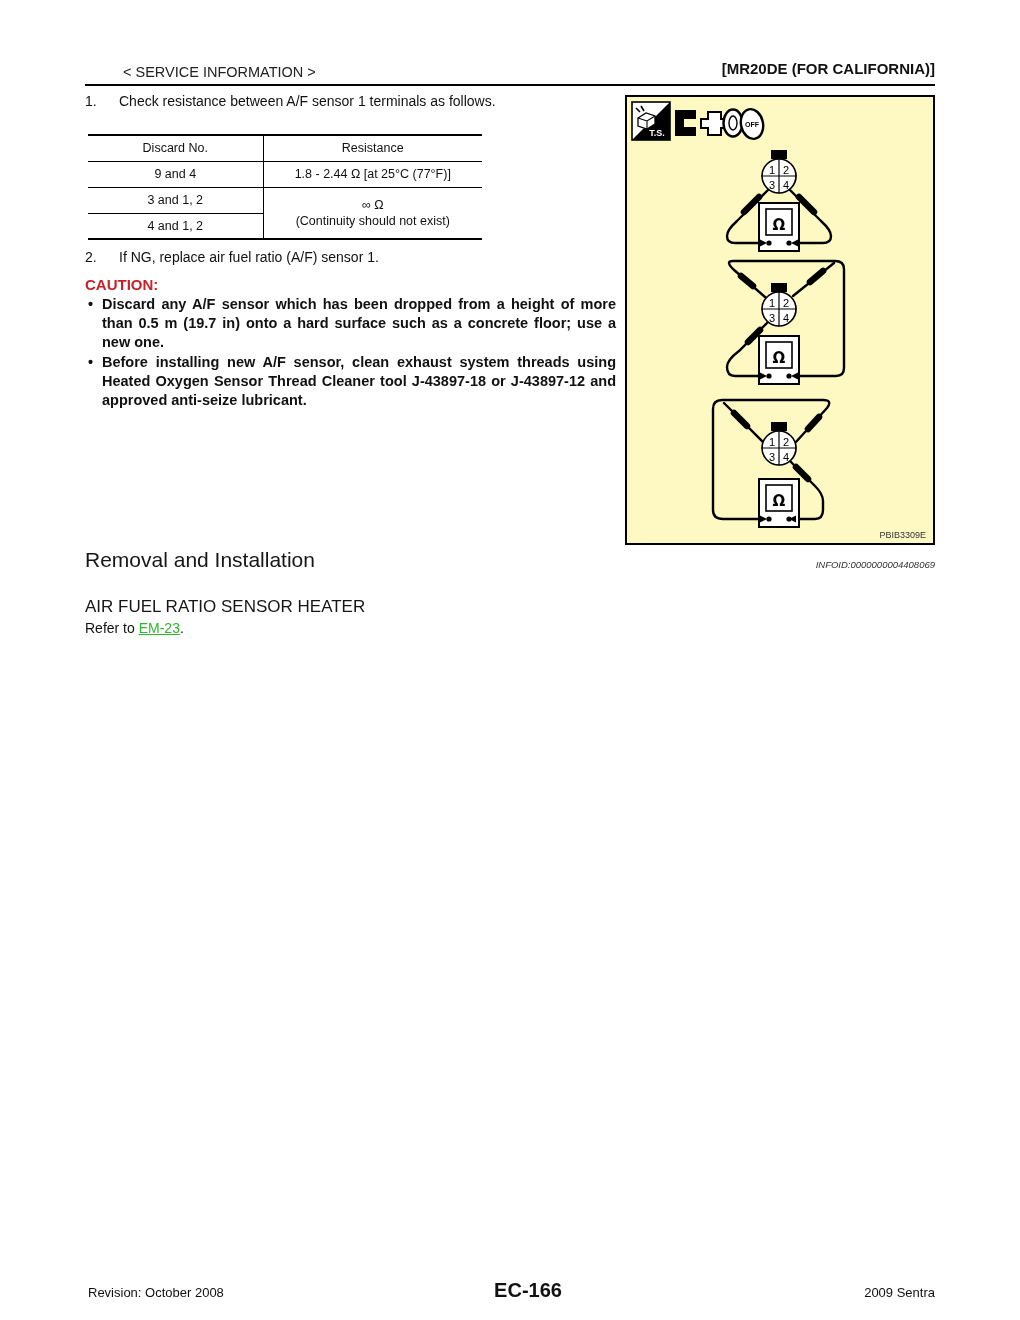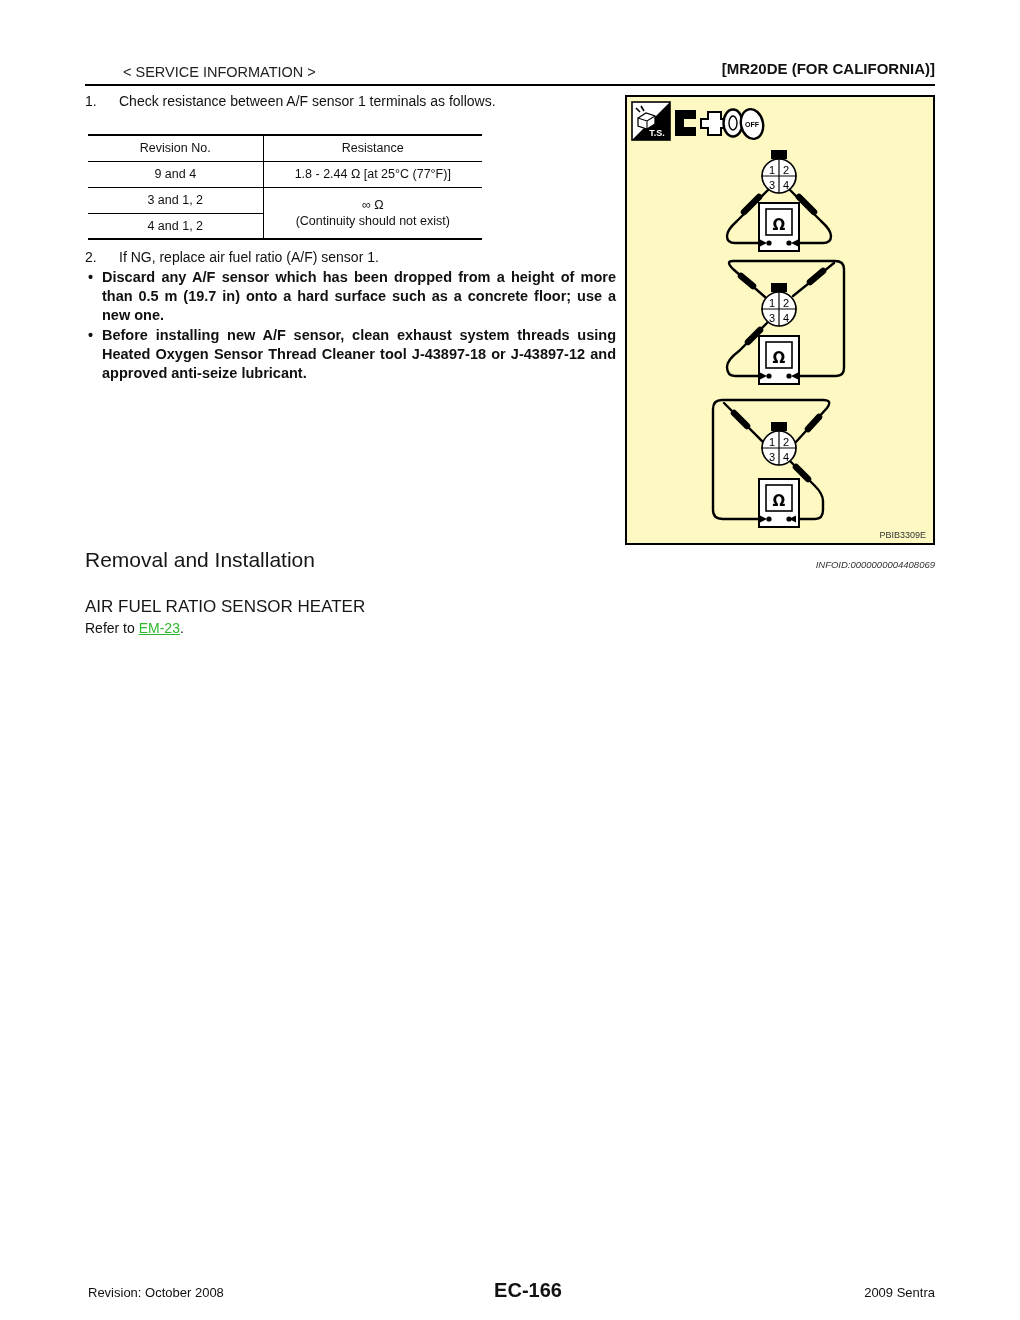--- a/index.html
+++ b/index.html
@@ -102,21 +102,21 @@
   <div class="left-col">
 
     <div class="step step1">
       <span class="step-num">1.</span>
       <span>Check resistance between A/F sensor 1 terminals as follows.</span>
     </div>
 
     <table class="res-table">
       <tbody>
           <tr>
-        <td class="col-term">Revision No.</td>
+        <td class="col-term">Discard No.</td>
         <td class="col-res">Resistance</td>
       </tr>
       <tr>
         <td class="col-term">9 and 4</td>
         <td class="col-res">1.8 - 2.44 Ω [at 25°C (77°F)]</td>
       </tr>
       <tr>
         <td class="col-term">3 and 1, 2</td>
         <td class="col-res merged" rowspan="2">
           <div>∞ Ω</div>
@@ -127,20 +127,21 @@
         <td class="col-term">4 and 1, 2</td>
       </tr>
     </tbody>
       </table>
 
     <div class="step step2">
       <span class="step-num">2.</span>
       <span>If NG, replace air fuel ratio (A/F) sensor 1.</span>
     </div>
 
+    <div class="caution-label" id="caution-label" style="color: rgb(200, 33, 40);">CAUTION:</div>
     <ul class="caution-list">
       <li>
         <span class="bullet-dot">•</span>
         <span>Discard any A/F sensor which has been dropped from a height of more than 0.5 m (19.7 in) onto a hard surface such as a concrete floor; use a new one.</span>
       </li>
       <li>
         <span class="bullet-dot">•</span>
         <span>Before installing new A/F sensor, clean exhaust system threads using Heated Oxygen Sensor Thread Cleaner tool J-43897-18 or J-43897-12 and approved anti-seize lubricant.</span>
       </li>
     </ul>

